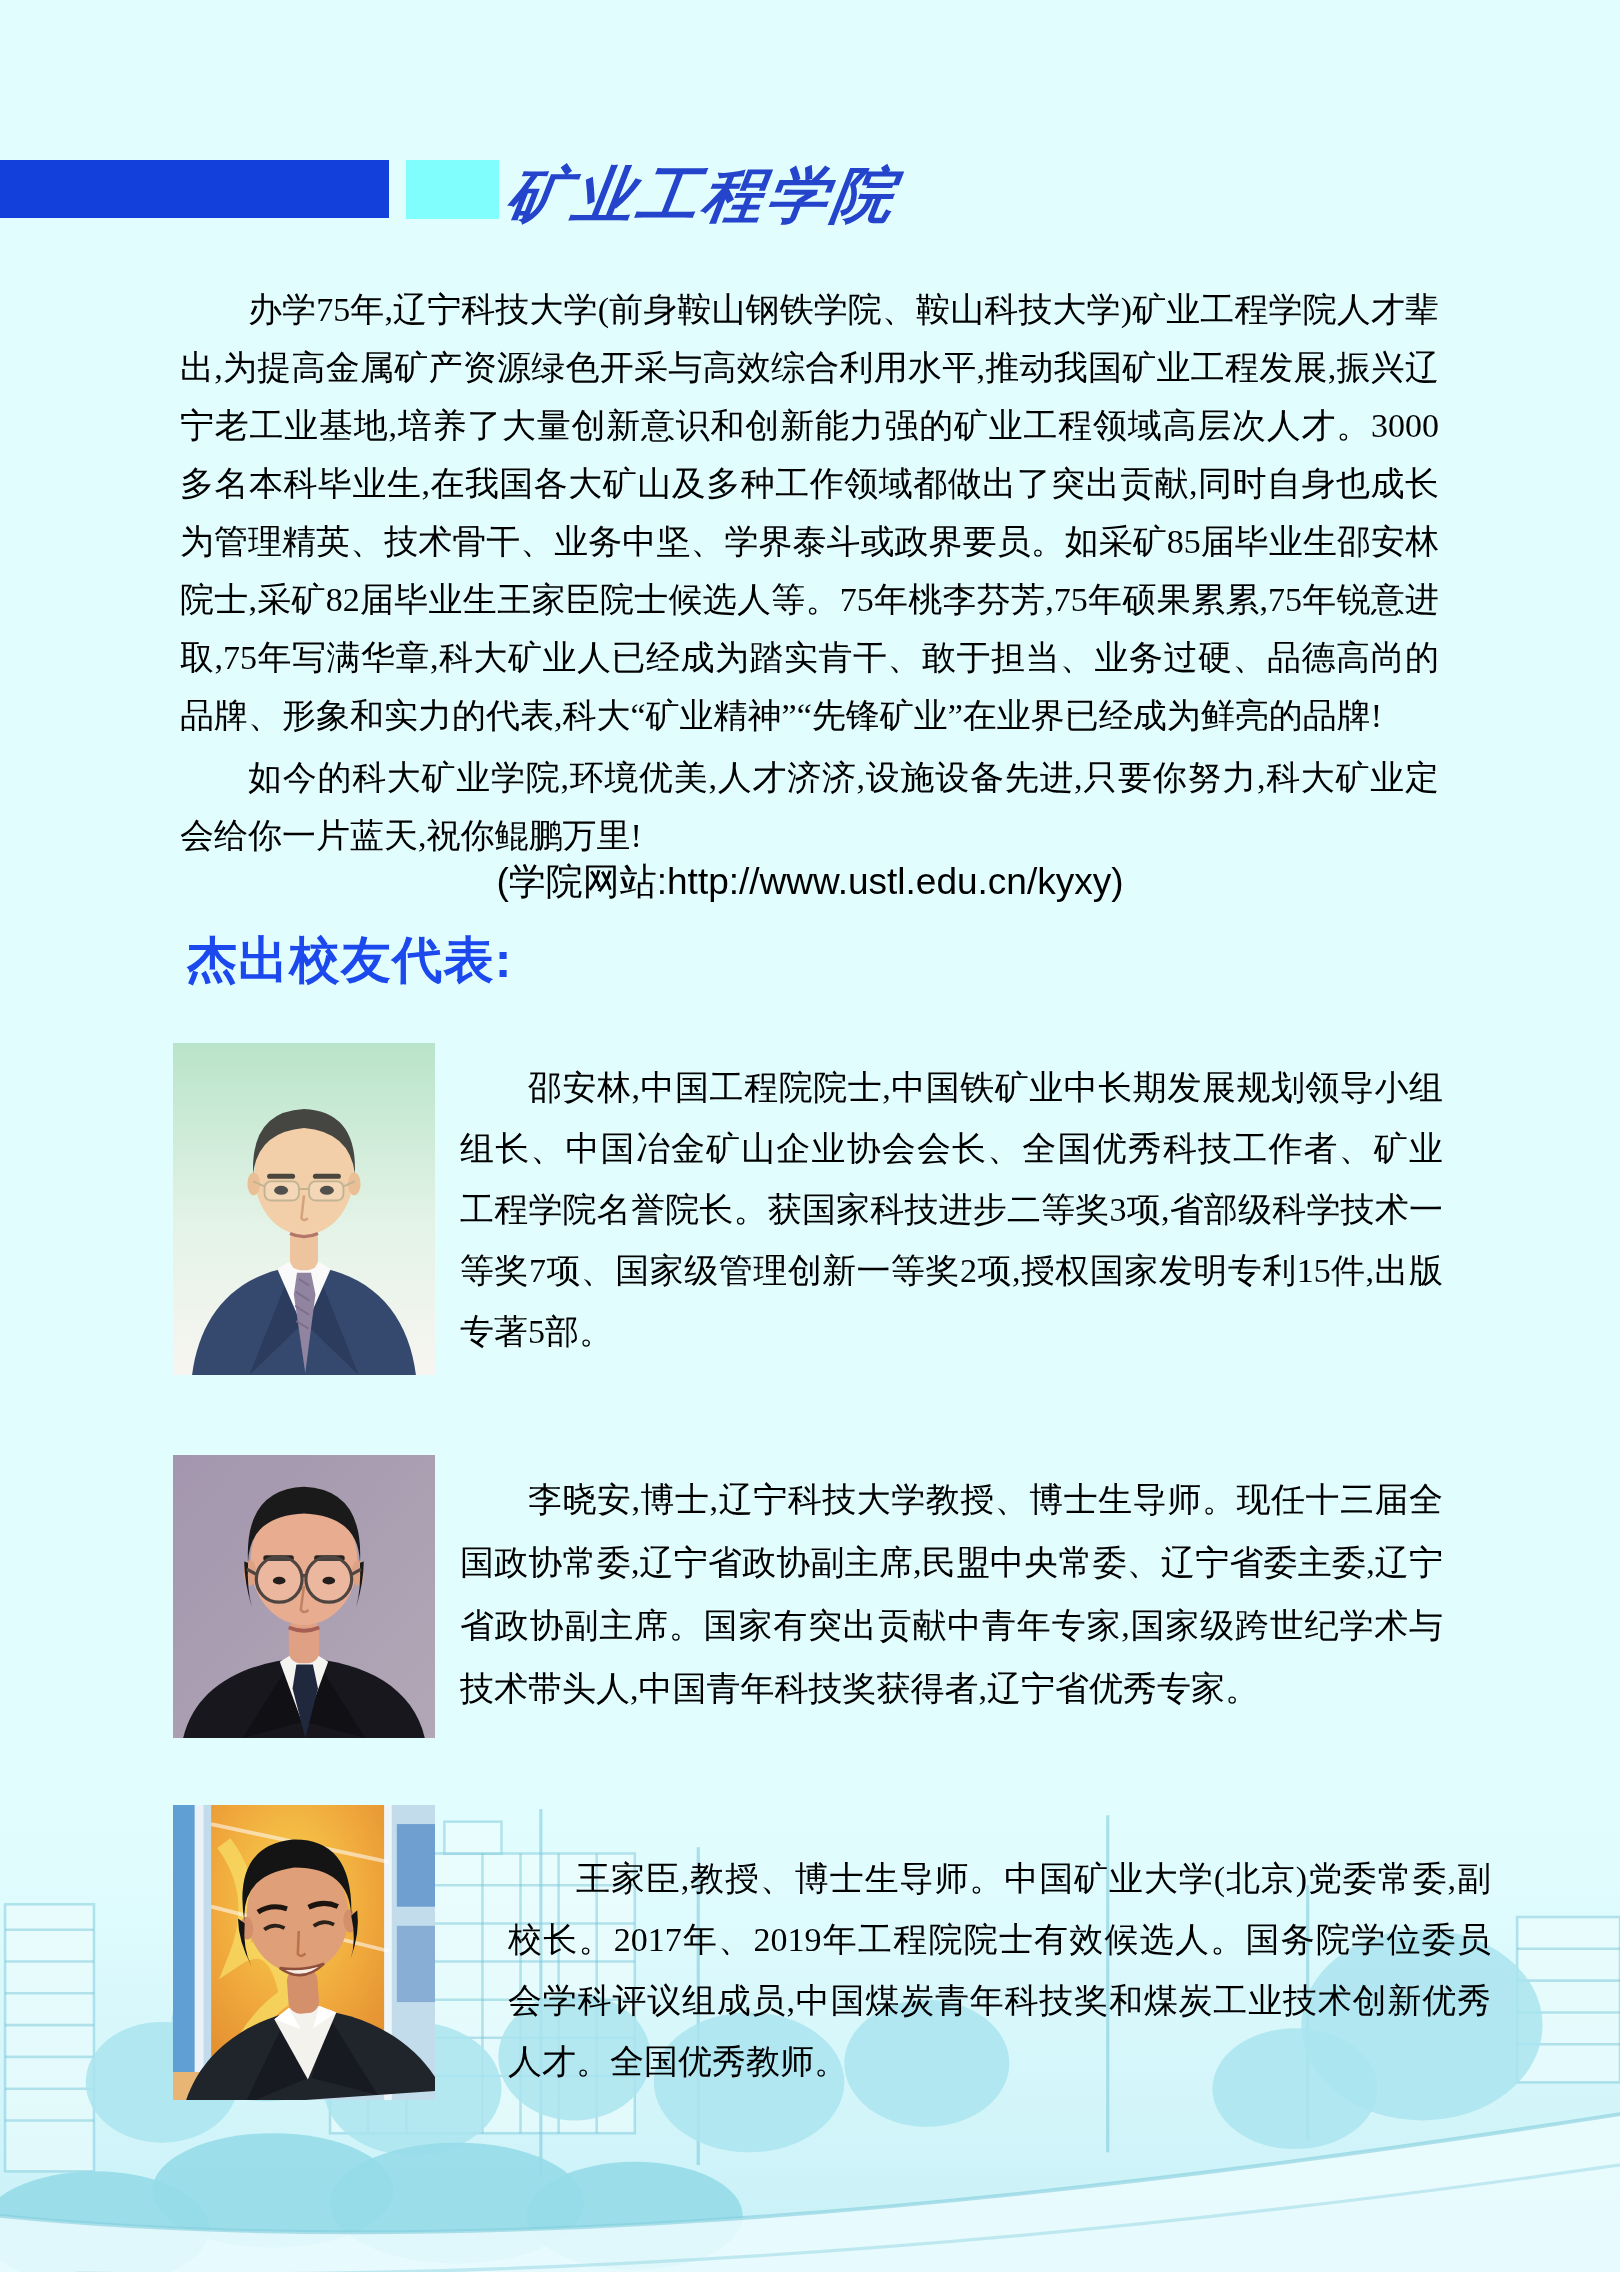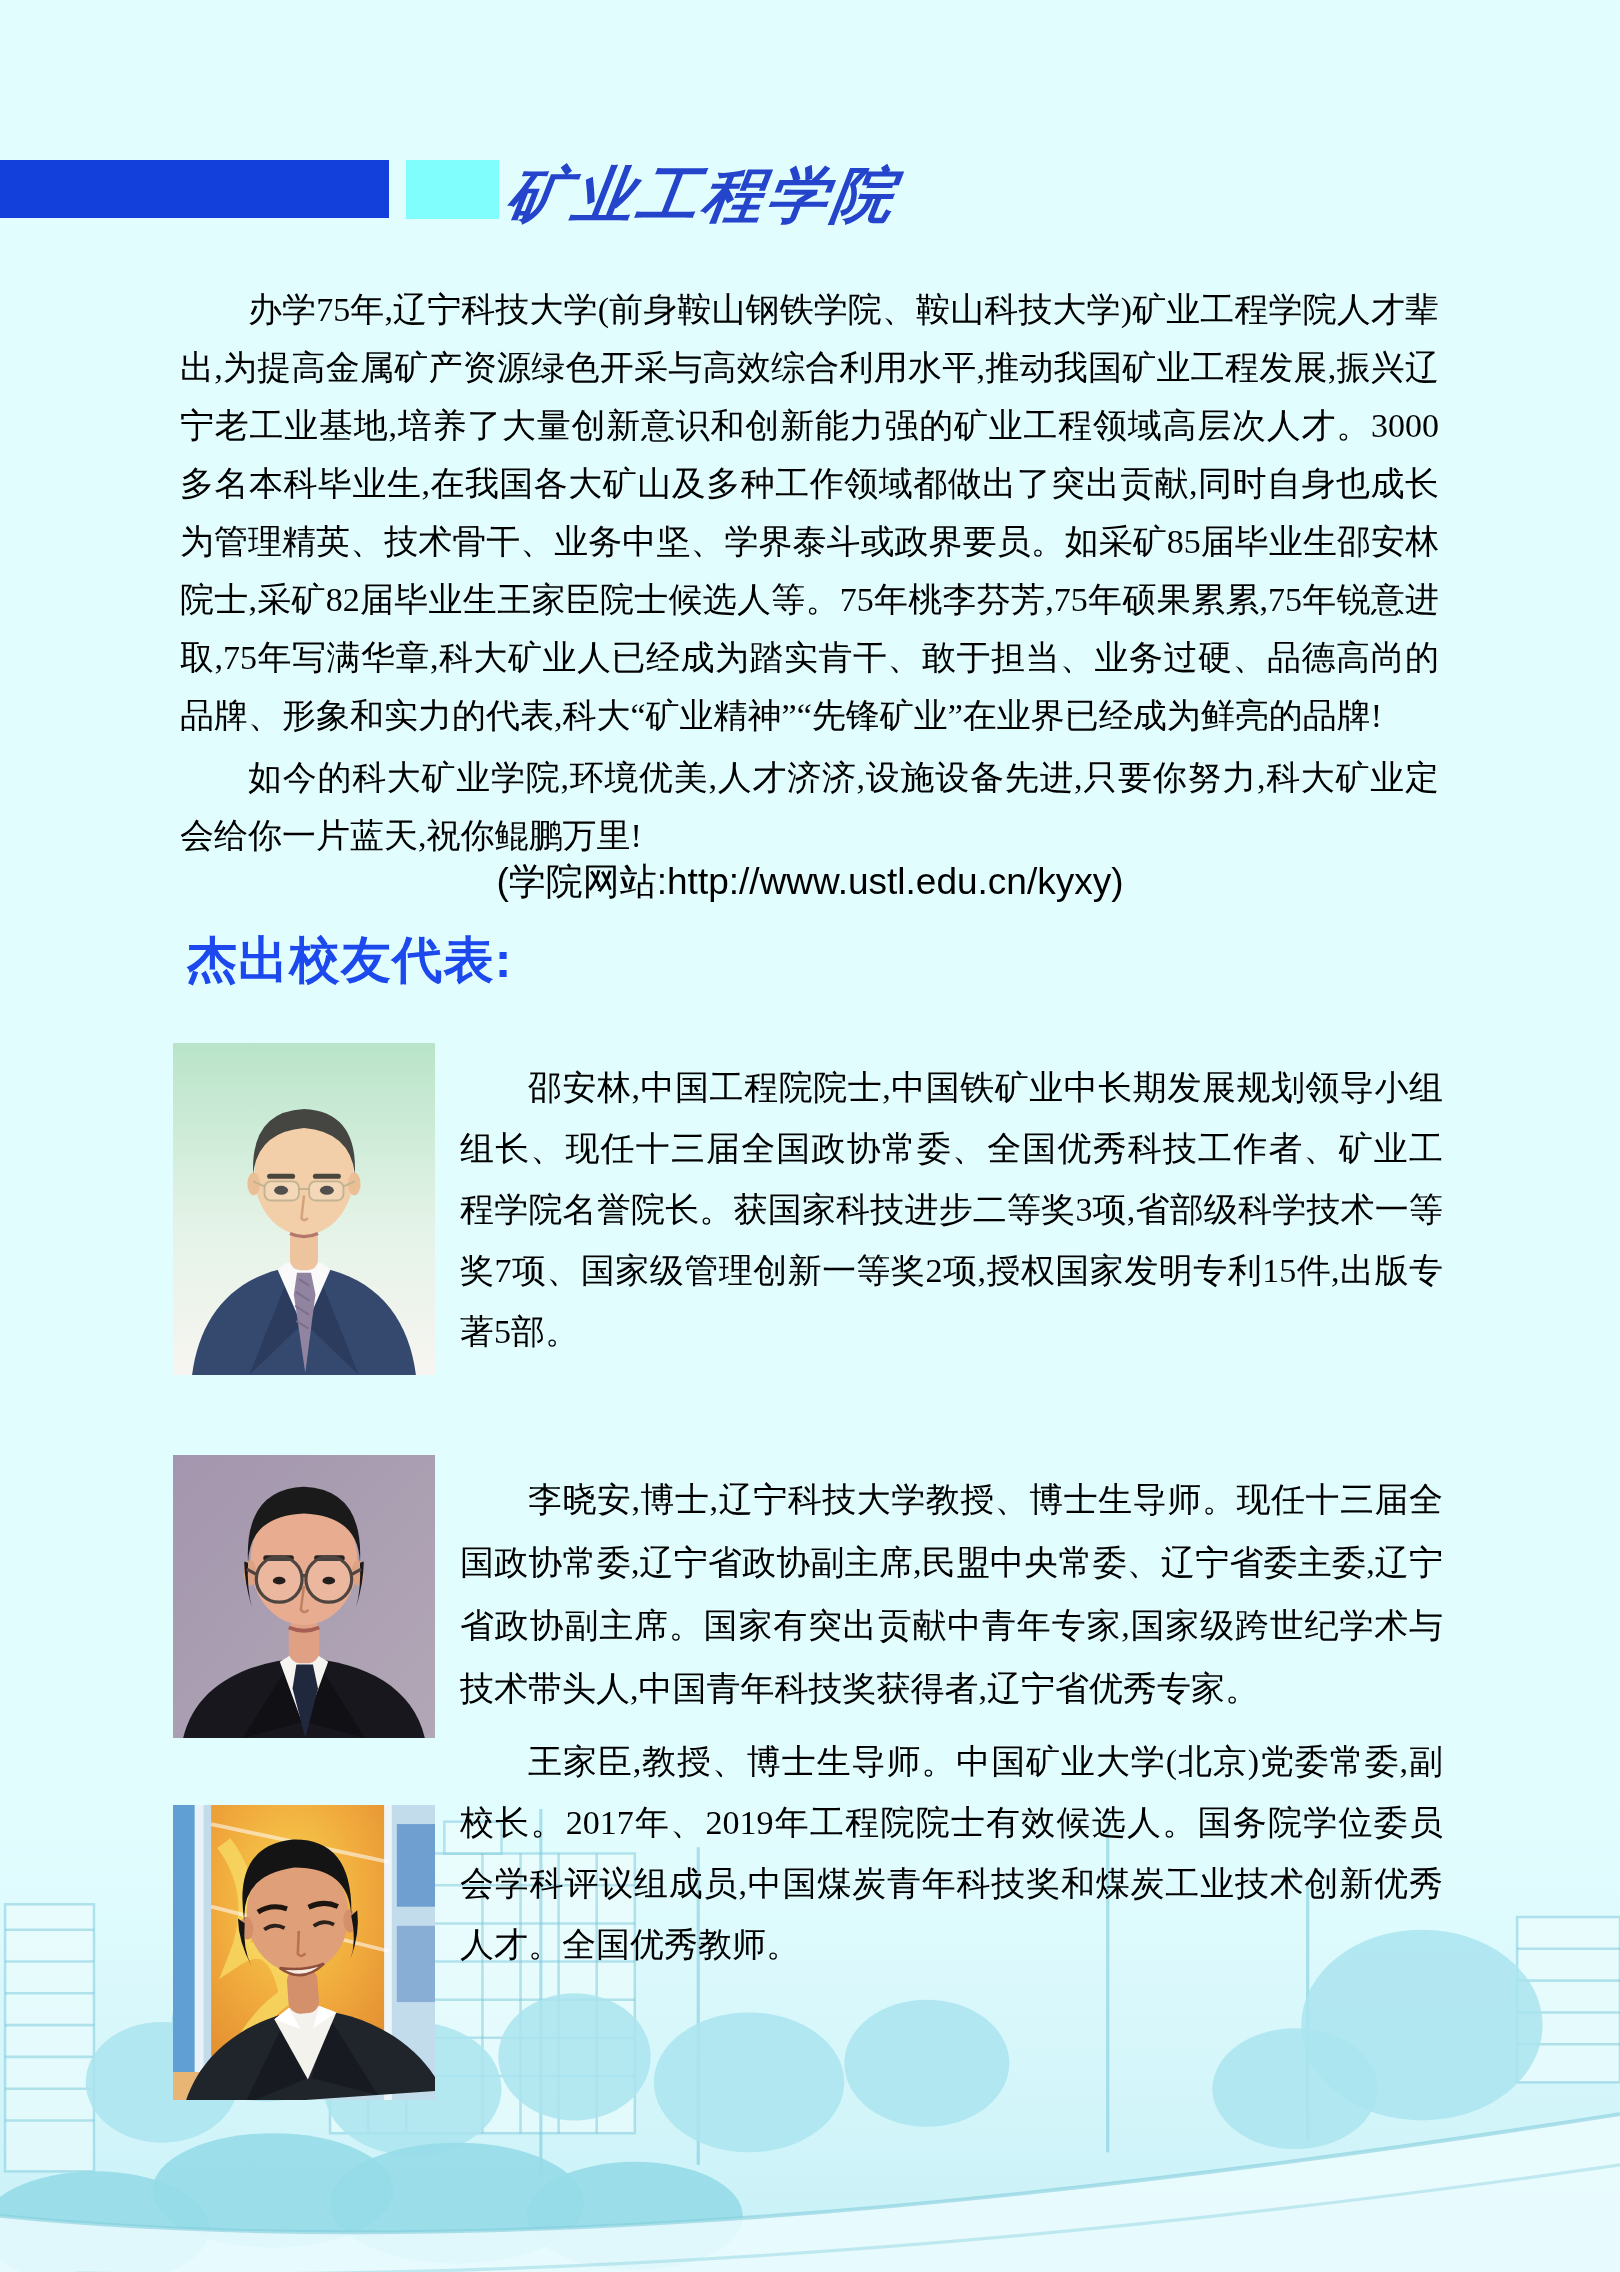--- a/index.html
+++ b/index.html
@@ -45,21 +45,21 @@
   .photo svg{display:block;width:100%;height:100%;}
   .photo-1{top:1043px;height:332px;}
   .photo-2{top:1455px;height:283px;}
   .photo-3{top:1805px;height:295px;}
   .bio{
     position:absolute;left:460px;width:983px;
     font-size:34px;text-align:justify;text-indent:2em;
   }
   .bio-1{top:1057px;line-height:61px;}
   .bio-2{top:1468px;line-height:63px;}
-  .bio-3{top:1731px;line-height:61px;}
+  .bio-3{top:1848px;line-height:61px;margin-left:48px;}
   
   .watermark{position:absolute;left:0;top:1809px;width:1620px;height:464px;z-index:0;}
   .content-layer{position:absolute;inset:0;z-index:1;}
 </style>
 </head>
 <body>
 
 <div id="page">
 
   <svg class="watermark" viewBox="0 0 2552 730" preserveAspectRatio="none" aria-hidden="true">
@@ -161,21 +161,21 @@
         <ellipse cx="170" cy="232" rx="11" ry="7" fill="#2c2a26"></ellipse>
         <ellipse cx="242" cy="232" rx="11" ry="7" fill="#2c2a26"></ellipse>
         <rect x="144" y="218" width="54" height="30" rx="10" fill="rgba(255,255,255,0.18)" stroke="#c2b493" stroke-width="3"></rect>
         <rect x="214" y="218" width="54" height="30" rx="10" fill="rgba(255,255,255,0.18)" stroke="#c2b493" stroke-width="3"></rect>
         <path d="M198,230 h16 M144,226 L126,218 M268,226 L286,218" stroke="#c2b493" stroke-width="3" fill="none"></path>
 
         <path d="M206,240 L202,276 Q206,282 212,276" fill="none" stroke="#d3a47c" stroke-width="4"></path>
         <path d="M184,300 Q206,310 228,300" fill="none" stroke="#b4766a" stroke-width="5"></path>
       </svg>
     </div>
-    <div class="bio bio-1">邵安林,中国工程院院士,中国铁矿业中长期发展规划领导小组组长、现任十三届全国政协常委、全国优秀科技工作者、矿业工程学院名誉院长。获国家科技进步二等奖3项,省部级科学技术一等奖7项、国家级管理创新一等奖2项,授权国家发明专利15件,出版专著5部。</div>
+    <div class="bio bio-1">邵安林,中国工程院院士,中国铁矿业中长期发展规划领导小组组长、中国冶金矿山企业协会会长、全国优秀科技工作者、矿业工程学院名誉院长。获国家科技进步二等奖3项,省部级科学技术一等奖7项、国家级管理创新一等奖2项,授权国家发明专利15件,出版专著5部。</div>
 
     <div class="photo photo-2">
       <svg viewBox="0 0 412 446" preserveAspectRatio="none">
         <defs>
           <linearGradient id="p2bg" x1="0" y1="0" x2="1" y2="1">
             <stop offset="0" stop-color="#a396ae"></stop>
             <stop offset="1" stop-color="#b2a7b6"></stop>
           </linearGradient>
         </defs>
         <rect width="412" height="446" fill="url(#p2bg)"></rect>

